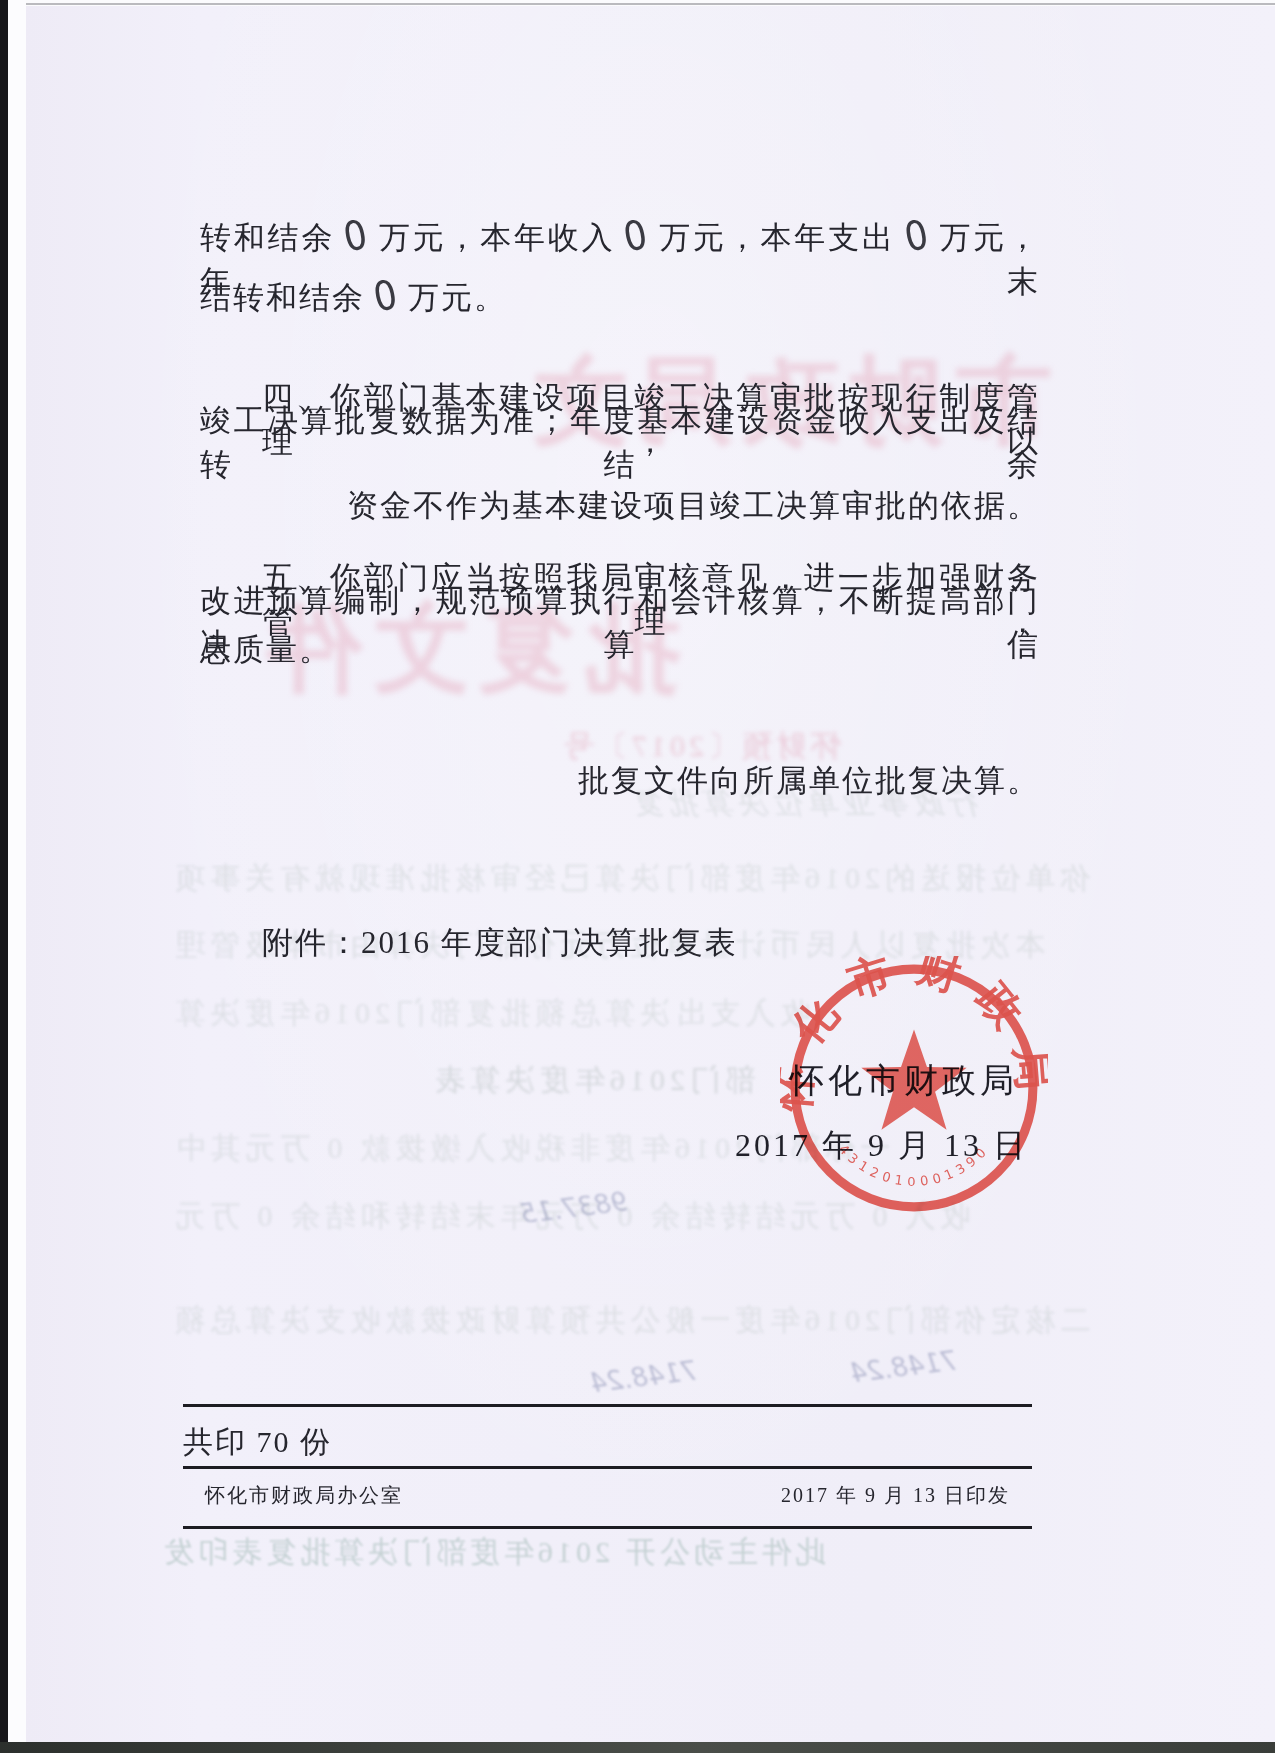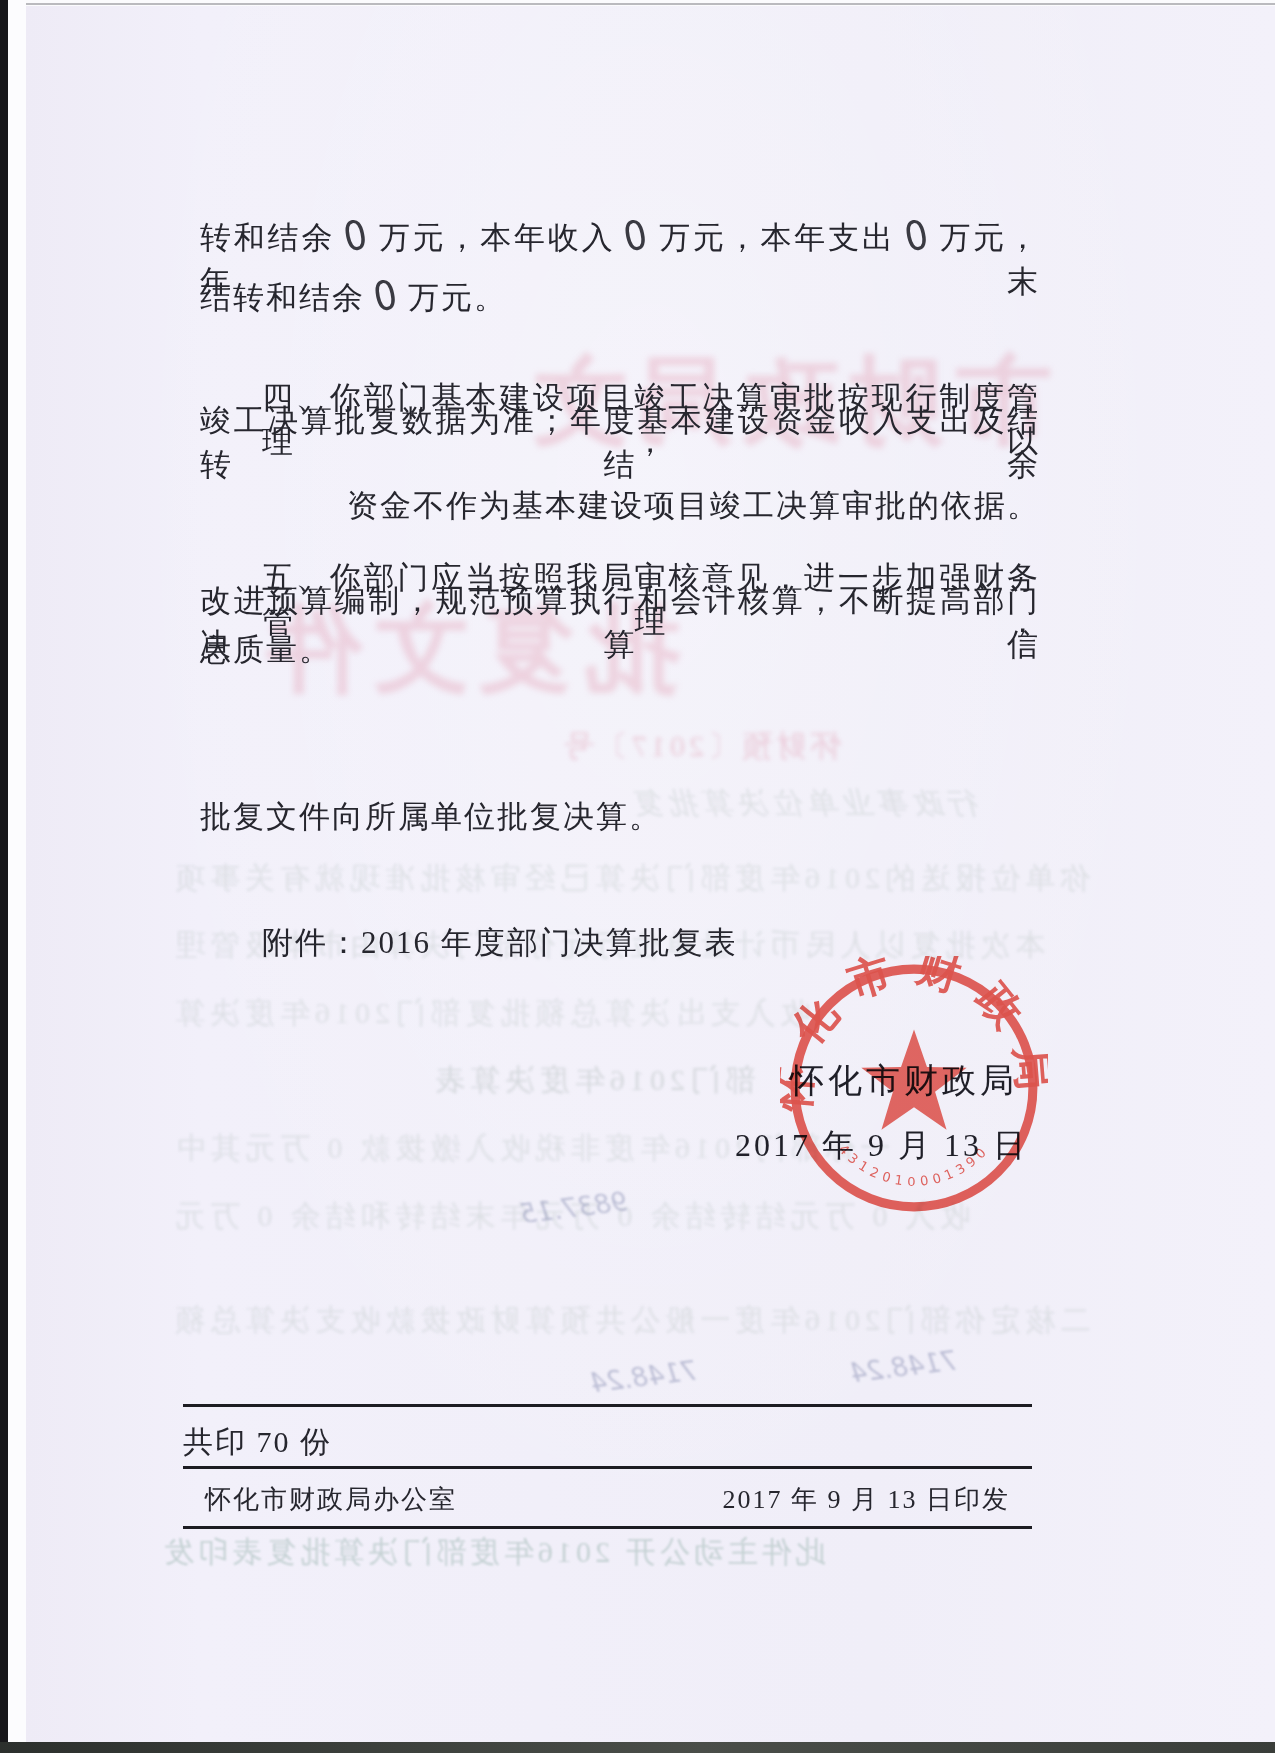--- a/index.html
+++ b/index.html
@@ -45,21 +45,21 @@
   .seal { position:absolute; left:780px; top:956px; width:268px; height:264px;
           z-index:6; mix-blend-mode:multiply; opacity:.92; filter:blur(.3px); }
 
   
   .f-rule { position:absolute; left:183px; width:849px; height:3px; background:#1c1c22; z-index:3; }
   .f-copies { position:absolute; left:183px; top:1422px; width:849px; box-sizing:border-box;
               padding-right:24px; text-align:left; font-size:30px; letter-spacing:2px;
               color:#26262e; z-index:3; }
   .f-row { position:absolute; left:183px; top:1482px; width:849px; box-sizing:border-box;
            padding:0 22px; display:flex; justify-content:space-between;
-           font-size:26px; letter-spacing:2px; color:#26262e; z-index:3; }
+           font-size:20px; letter-spacing:2px; color:#26262e; z-index:3; }
 
   
   .bleed { position:absolute; transform:scaleX(-1); filter:blur(2px);
            white-space:nowrap; z-index:1; pointer-events:none; }
   .bleed.big  { font-size:96px; font-weight:bold; color:rgba(222,118,146,0.26); filter:blur(3px); letter-spacing:10px; }
   .bleed.pinksm { font-size:30px; color:rgba(214,110,140,0.30); letter-spacing:4px; }
   .bleed.grn  { font-size:30px; color:rgba(110,134,124,0.15); letter-spacing:5px; filter:blur(1.6px); }
   .bleed.grn2 { font-size:30px; color:rgba(96,142,126,0.30); letter-spacing:4px; filter:blur(1.2px); }
   .bleed.hand { font-family:"DejaVu Sans", sans-serif; font-style:italic; font-size:26px;
                 color:rgba(106,112,158,0.38); filter:blur(.8px); transform:scaleX(-1) rotate(7deg); }
@@ -95,21 +95,21 @@
   <div class="tline" style="top:276px;">
     <span>结转和结余</span><span class="hw-zero">0</span><span>万元。</span>
   </div>
 
   <div class="tline just ind" style="top:339px;">四、你部门基本建设项目竣工决算审批按现行制度管理，以</div>
   <div class="tline just" style="top:399px;">竣工决算批复数据为准；年度基本建设资金收入支出及结转结余</div>
   <div class="tline" style="top:484px;text-align:right;">资金不作为基本建设项目竣工决算审批的依据。</div>
   <div class="tline just" style="top:579px;">改进预算编制，规范预算执行和会计核算，不断提高部门决算信</div>
   <div class="tline just ind" style="top:519px;">五、你部门应当按照我局审核意见，进一步加强财务管理，</div>
   <div class="tline" style="top:616px;margin-top:12px;">息质量。</div>
-  <div class="tline" style="top:795px;">批复文件向所属单位批复决算。</div>
+  <div class="tline" style="top:759px;text-align:right;">批复文件向所属单位批复决算。</div>
   <div class="tline ind" style="top:884px;">附件：2016 年度部门决算批复表</div>
 
   <div class="sig-issuer">怀化市财政局</div>
   <div class="sig-date">2017 年 9 月 13 日</div>
 
   <svg class="seal" viewBox="0 0 266 262" xmlns="http://www.w3.org/2000/svg">
     <circle cx="133" cy="131" r="118" fill="none" stroke="#e6493f" stroke-width="9" opacity="0.92"></circle>
     <polygon points="133,73 145.9,110.2 185.3,111 153.9,134.8 165.3,172.5 133,150 100.7,172.5 112.1,134.8 80.7,111 120.1,110.2" fill="#e6493f" opacity="0.88"></polygon>
     <path id="sealArcTop" d="M 38.7,174.9 A 104,104 0 1 1 227.3,174.9" fill="none"></path>
     <text font-size="42" fill="#e6493f" letter-spacing="20" opacity="0.92" font-family="Liberation Serif, serif" font-weight="bold">

